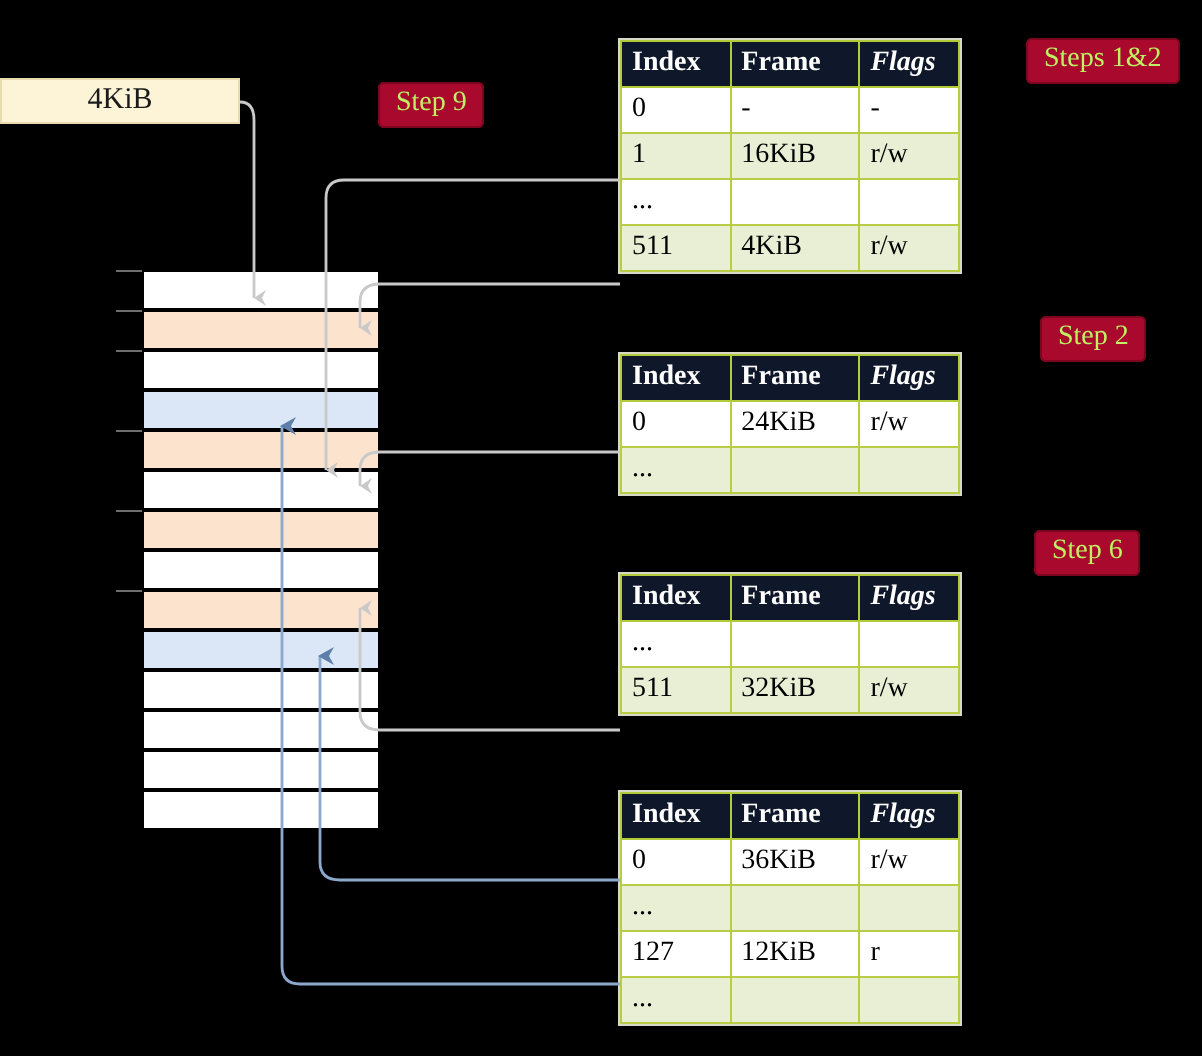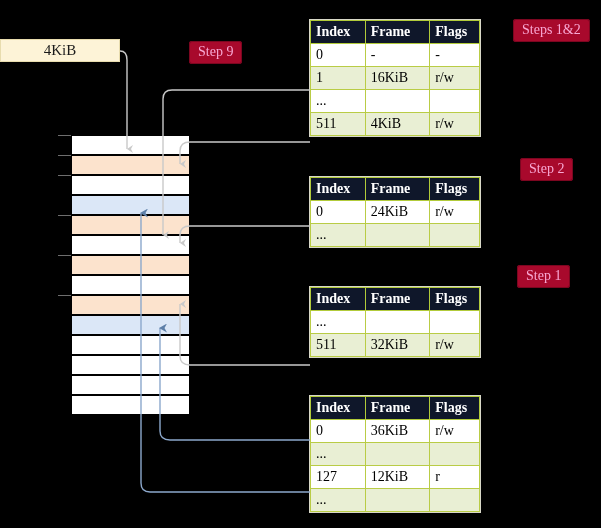--- a/index.html
+++ b/index.html
@@ -18,21 +18,21 @@
     box-sizing:border-box;
     display:flex;align-items:center;justify-content:center;
     font-size:15px;line-height:1;
     color:#1a1a1a;
   }
 
   
   .badge{
     position:absolute;
     background:#a8092c;
-    color:#f9a8d4;
+    color:#bef264;
     font-size:14px;
     line-height:1;
     padding:4px 9px 5px 9px;
     border-radius:3px;
     white-space:nowrap;
     box-shadow:0 0 0 1px #7c0620 inset;
   }
 
   
   .memcol{position:absolute;box-sizing:border-box;}
@@ -71,38 +71,38 @@
     color:#ffffff;
     font-weight:bold;
     border-color:#b2cb3a;
     font-size:14px;
   }
   .ptable tr.alt td{background:#e9efd4;}
   .ptable tr.plain td{background:#ffffff;}
   .ptable td.hl{background:#f5f59a;}
   .col-i{width:55px;}
   .col-f{width:65px;}
-  .col-g{width:50px;}
+  .col-g{width:50px;font-style:italic;}
 
   
   .wires{position:absolute;left:0;top:0;width:601px;height:528px;pointer-events:none;}
 </style>
 </head>
 <body>
 
 <div class="stage">
 
   <div class="srcbox" style="left:0px;top:39px;width:120px;height:23px;">
     <span>4KiB</span>
   </div>
 
   <div class="badge" style="left:189px;top:41px;">Step 9</div>
   <div class="badge" style="left:513px;top:19px;">Steps 1&amp;2</div>
   <div class="badge" style="left:520px;top:158px;">Step 2</div>
-  <div class="badge" style="left:517px;top:265px;">Step 1</div>
+  <div class="badge" style="left:517px;top:265px;">Step 6</div>
 
   <div class="memcol" style="left:71px;top:135px;width:119px;height:280px;">
     <div class="memrow" style="top:0px;width:119px;height:20px;"></div>
     <div class="memrow orange" style="top:20px;width:119px;height:20px;"></div>
     <div class="memrow" style="top:40px;width:119px;height:20px;"></div>
     <div class="memrow blue" style="top:60px;width:119px;height:20px;"></div>
     <div class="memrow orange" style="top:80px;width:119px;height:20px;"></div>
     <div class="memrow" style="top:100px;width:119px;height:20px;"></div>
     <div class="memrow orange" style="top:120px;width:119px;height:20px;"></div>
     <div class="memrow" style="top:140px;width:119px;height:20px;"></div>

